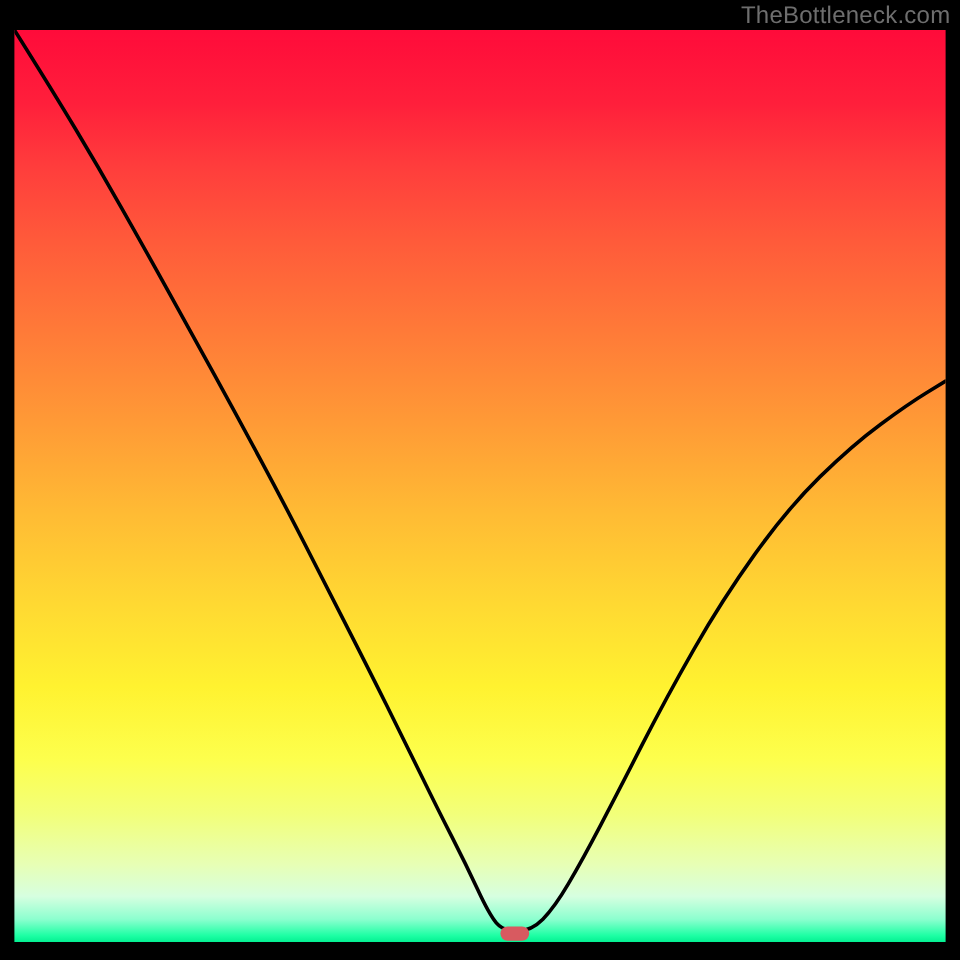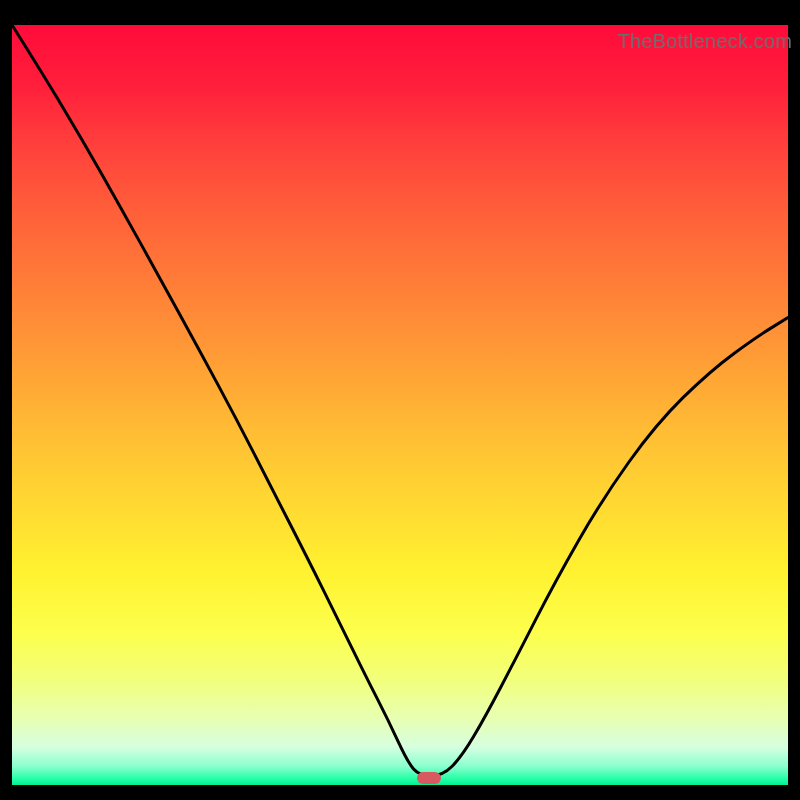--- a/index.html
+++ b/index.html
@@ -20,21 +20,20 @@
   .watermark {
     position: absolute;
     top: 2px;
     right: 8px;
     color: #6e6e6e;
     font-size: 20px;
     font-weight: 500;
     letter-spacing: 0.2px;
     z-index: 5;
     user-select: none;
-    margin-top: 28px;
   }
   .plot {
     position: absolute;
     left: 12px;
     top: 25px;
     width: 776px;
     height: 760px;
     background: #000;
   }
   

